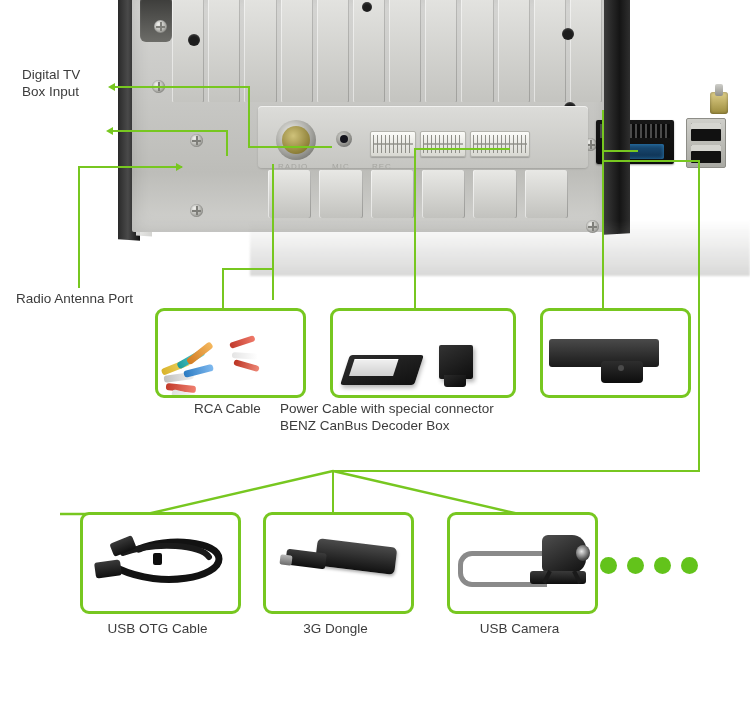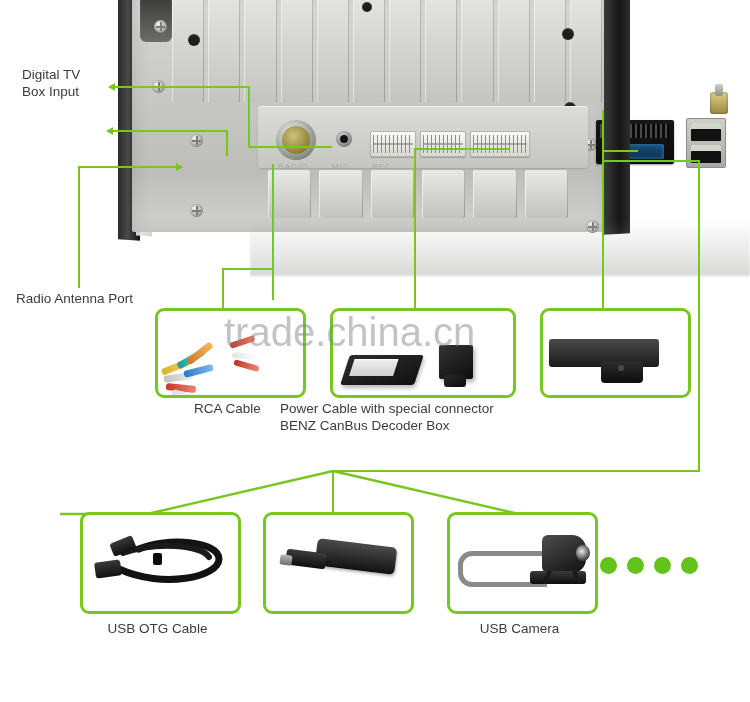--- a/index.html
+++ b/index.html
@@ -294,21 +294,20 @@
   <div class="plabel" style="left:280px;top:400px;width:280px;text-align:left;">Power Cable with special connector
 BENZ CanBus Decoder Box</div>
 
   <div class="pbox" style="left:540px;top:308px;width:145px;height:84px;">
     <div>
       <div class="gps-body"></div>
       <div class="gps-foot"></div>
     </div>
   </div>
 
-  <div class="wm-mid">trade.china.cn</div>
 
   <div class="pbox" style="left:80px;top:512px;width:155px;height:96px;">
     <div class="usbotg">
       <svg width="134" height="56" style="position:absolute;left:0;top:0;">
         <path d="M26,38 C70,58 126,46 126,28 C126,10 74,6 46,18" fill="none" stroke="#121212" stroke-width="7" stroke-linecap="round"></path>
         <path d="M30,22 C64,10 108,14 116,26" fill="none" stroke="#1a1a1a" stroke-width="6" stroke-linecap="round"></path>
         <rect x="60" y="22" width="9" height="12" rx="2" fill="#0d0d0d"></rect>
       </svg>
       <div class="usb-plug"></div>
       <div class="usb-plug2"></div>
@@ -316,20 +315,21 @@
   </div>
   <div class="plabel" style="left:70px;top:620px;width:175px;">USB OTG Cable</div>
 
   <div class="pbox" style="left:263px;top:512px;width:145px;height:96px;">
     <div class="dongle">
       <div class="dgl-body"></div>
       <div class="dgl-neck"></div>
       <div class="dgl-tip"></div>
     </div>
   </div>
+  <div class="plabel" style="left:263px;top:620px;width:145px;">3G Dongle</div>
 
   <div class="pbox" style="left:447px;top:512px;width:145px;height:96px;">
     <div class="cam">
       <div class="cam-cable"></div>
       <div class="cam-head"></div>
       <div class="cam-lens"></div>
       <div class="cam-base"></div>
       <svg width="140" height="62" style="position:absolute;left:0;top:0;">
         <path d="M92,40 L86,52" stroke="#1a1a1a" stroke-width="4"></path>
         <path d="M116,40 L122,52" stroke="#1a1a1a" stroke-width="4"></path>

